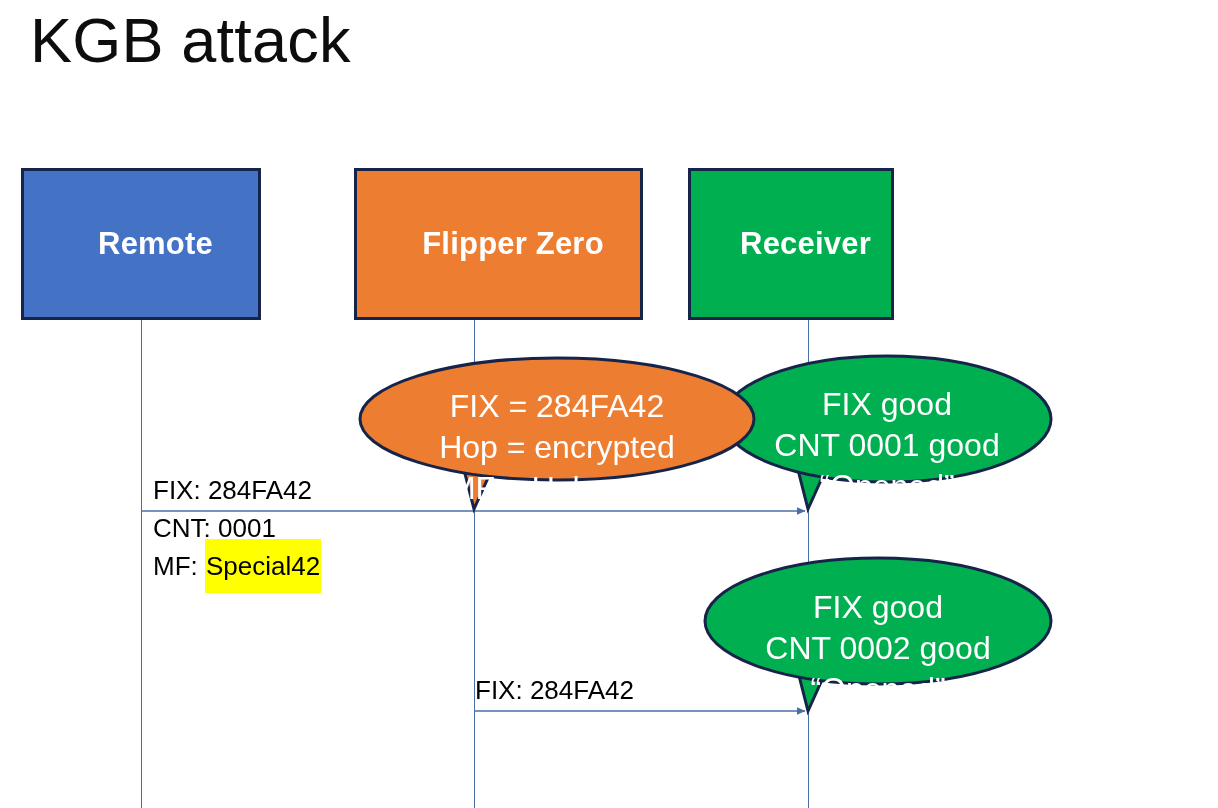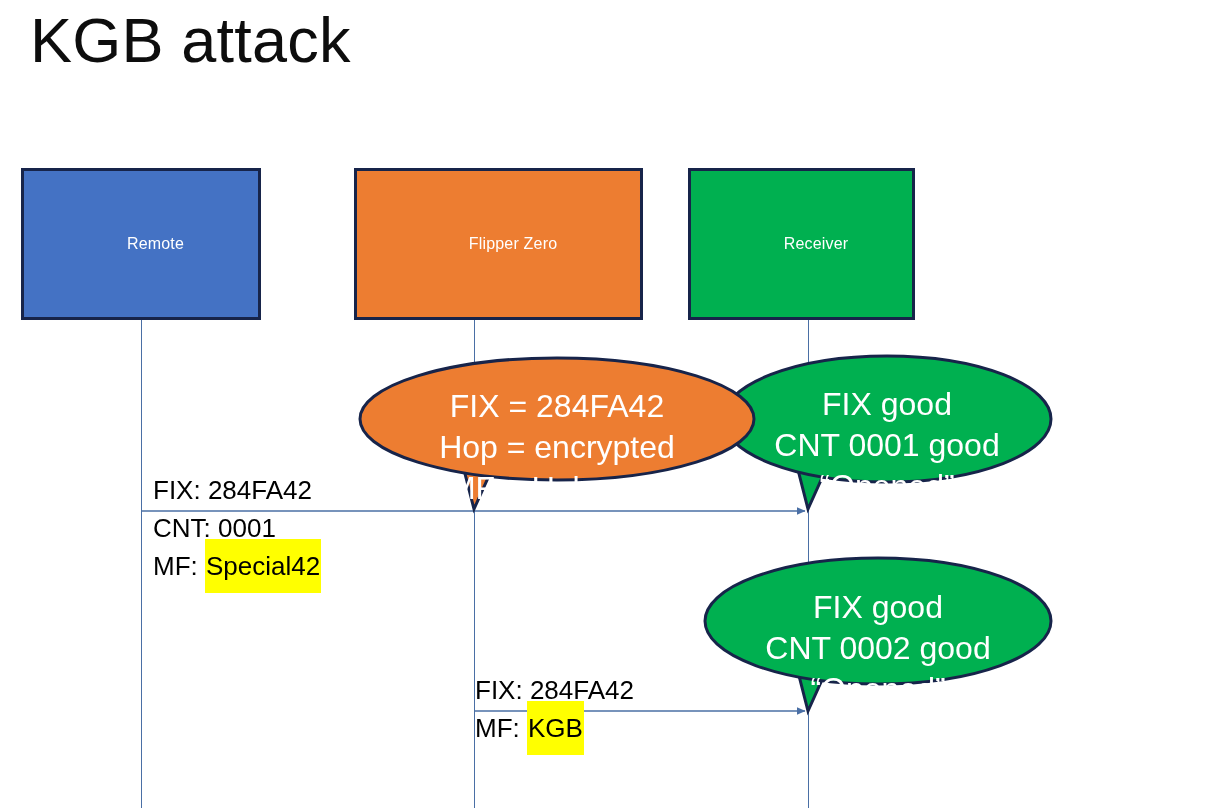--- a/index.html
+++ b/index.html
@@ -44,22 +44,22 @@
   .actor-box {
     position: absolute;
     box-sizing: border-box;
     border: 3px solid #17244a;
     display: flex;
     align-items: center;
     justify-content: center;
   }
   .actor-label {
     color: #ffffff;
-    font-size: 16px;
-    font-weight: 400;
+    font-size: 31px;
+    font-weight: 700;
     letter-spacing: 0.2px;
     white-space: nowrap;
     margin-left: 29px;
   }
 
   
   #overlay {
     position: absolute;
     left: 0;
     top: 0;
@@ -106,21 +106,21 @@
   <div class="lifeline" style="left:808px; top:320px; height:488px;"></div>
 
   <div class="actor-box" style="left:21px; top:168px; width:240px; height:152px; background:#4472C4;">
     <span class="actor-label">Remote</span>
   </div>
 
   <div class="actor-box" style="left:354px; top:168px; width:289px; height:152px; background:#ED7D31;">
     <span class="actor-label">Flipper Zero</span>
   </div>
 
-  <div class="actor-box" style="left:688px; top:168px; width:227px; height:152px; background:#00B050;">
+  <div class="actor-box" style="left:688px; top:168px; width:206px; height:152px; background:#00B050;">
     <span class="actor-label">Receiver</span>
   </div>
 
   <svg id="overlay" viewBox="0 0 1218 808">
     <defs>
       <marker id="arrowhead" markerWidth="9" markerHeight="8" refX="8.5" refY="4" orient="auto" markerUnits="userSpaceOnUse">
         <path d="M0,0 L9,4 L0,8 z" fill="#4A6FA5"></path>
       </marker>
     </defs>
 
@@ -163,16 +163,15 @@
   </div>
 
   <div class="msg-block" style="left:153px; top:471px;">
     <span class="msg-line">FIX: 284FA42</span>
     <span class="msg-line">CNT: 0001</span>
     <span class="msg-line"><span>MF:</span><span>&nbsp;</span><span class="hl">Special42</span></span>
   </div>
 
   <div class="msg-block" style="left:475px; top:671px;">
     <span class="msg-line">FIX: 284FA42</span>
-    <span class="msg-line"><span>MF:</span><span>&nbsp;</span><span class="hl">KGB</span></span>
   </div>
 
 </div>
 
 </body></html>

